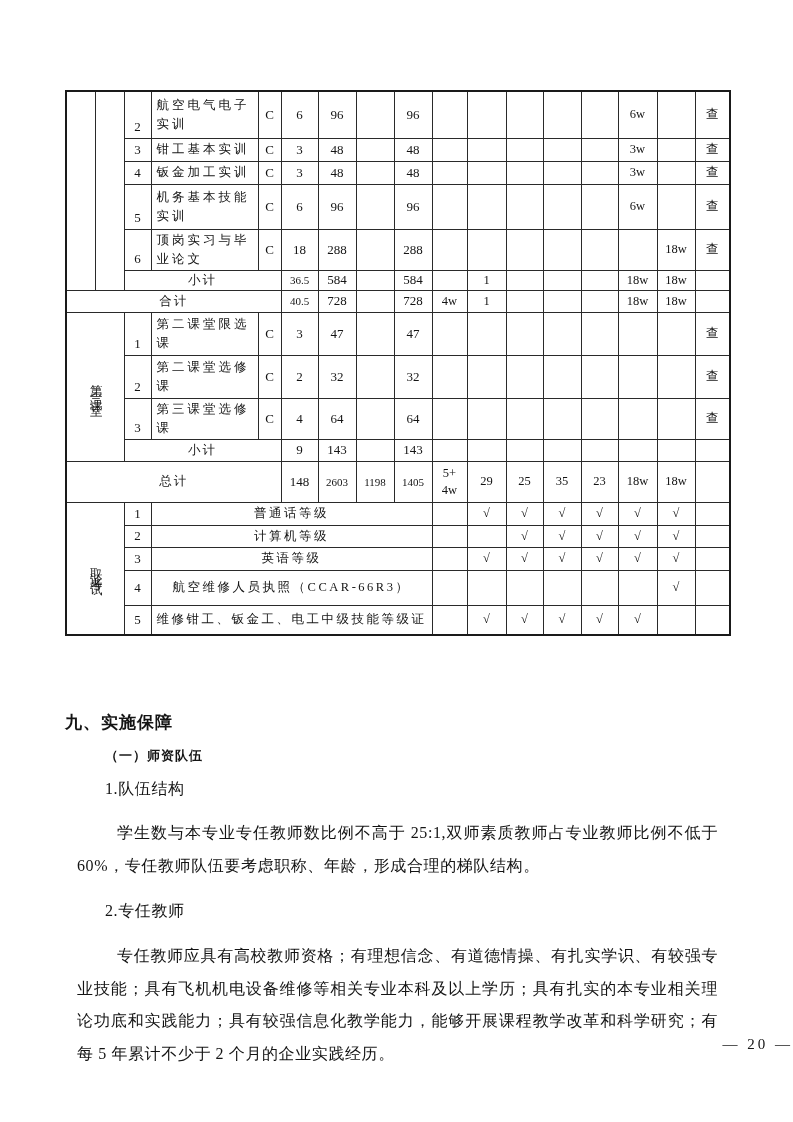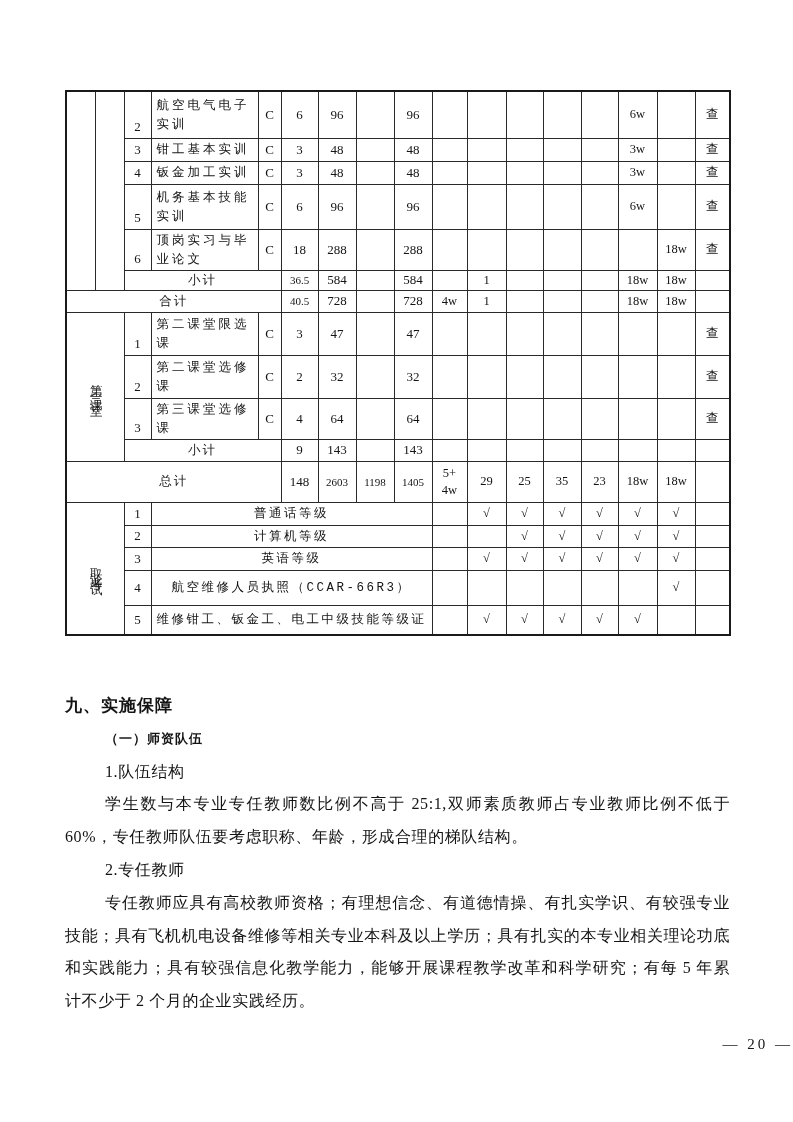--- a/index.html
+++ b/index.html
@@ -10,31 +10,31 @@
                  table-layout:fixed;border:2px solid #1a1a1a;}
   .schedule td{border:1px solid #2a2a2a;text-align:center;vertical-align:middle;
                font-size:13px;padding:1px 2px;overflow:hidden;}
   .schedule td.name{text-align:left;font-size:12.5px;letter-spacing:3px;padding:1px 5px;line-height:19px;}
   .schedule td.num{vertical-align:bottom;padding-bottom:3px;font-size:13px;}
   .schedule td.cnum{font-size:13px;}
   .schedule td.lbl{font-size:12.5px;letter-spacing:2px;}
   .schedule td.small{font-size:11px;}
   .schedule td.sem{font-size:12.5px;}
   .schedule td.exam{font-size:12.5px;}
-  .schedule td.certname{font-size:12.5px;letter-spacing:2.5px;text-align:center;font-family:Liberation Mono, monospace;}
+  .schedule td.certname{font-size:12.5px;letter-spacing:2.5px;text-align:center;}
   .v-label{writing-mode:vertical-rl;text-orientation:upright;letter-spacing:5px;
            font-size:12.5px;margin:0 auto;line-height:1.1;}
   .wkwrap span{display:inline-block;width:19px;word-break:break-all;line-height:17px;font-size:12.5px;}
   
-  .content{position:absolute;left:65px;top:690px;width:665px;font-size:16px;line-height:32.8px;
+  .content{position:absolute;left:65px;top:707px;width:665px;font-size:16px;line-height:32.8px;
            text-align:justify;letter-spacing:0.6px;}
   .content .h1{font-weight:bold;font-size:17px;letter-spacing:1px;}
   .content .h2{font-weight:bold;font-size:13px;text-indent:40px;letter-spacing:1px;}
   .content .item{text-indent:40px;}
-  .content p{margin:0;text-indent:40px;}
+  .content p{margin:12px;text-indent:40px;}
   .pagenum{position:absolute;top:1036px;left:0;width:100%;text-align:right;
            font-size:15px;letter-spacing:3px;}
 </style>
 </head>
 <body>
 
 <div class="page">
 
 <table class="schedule">
 <colgroup>

